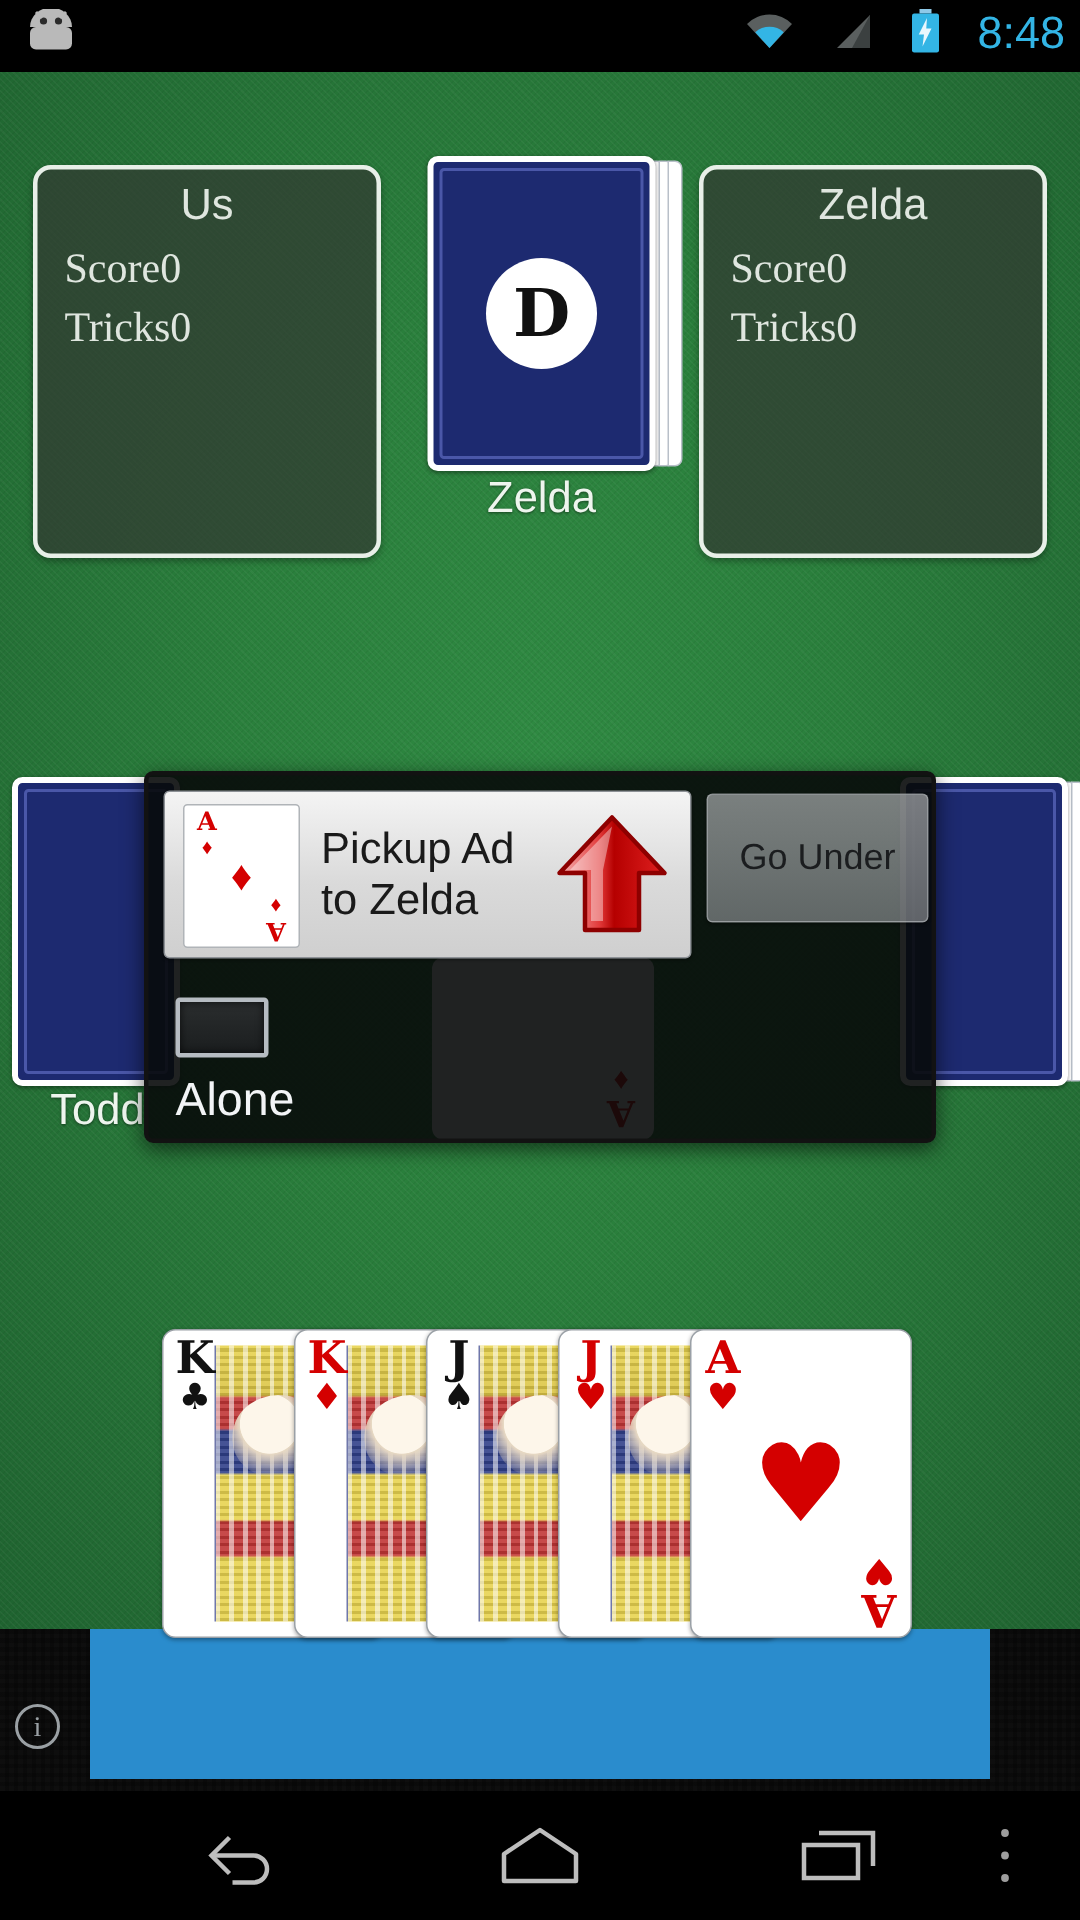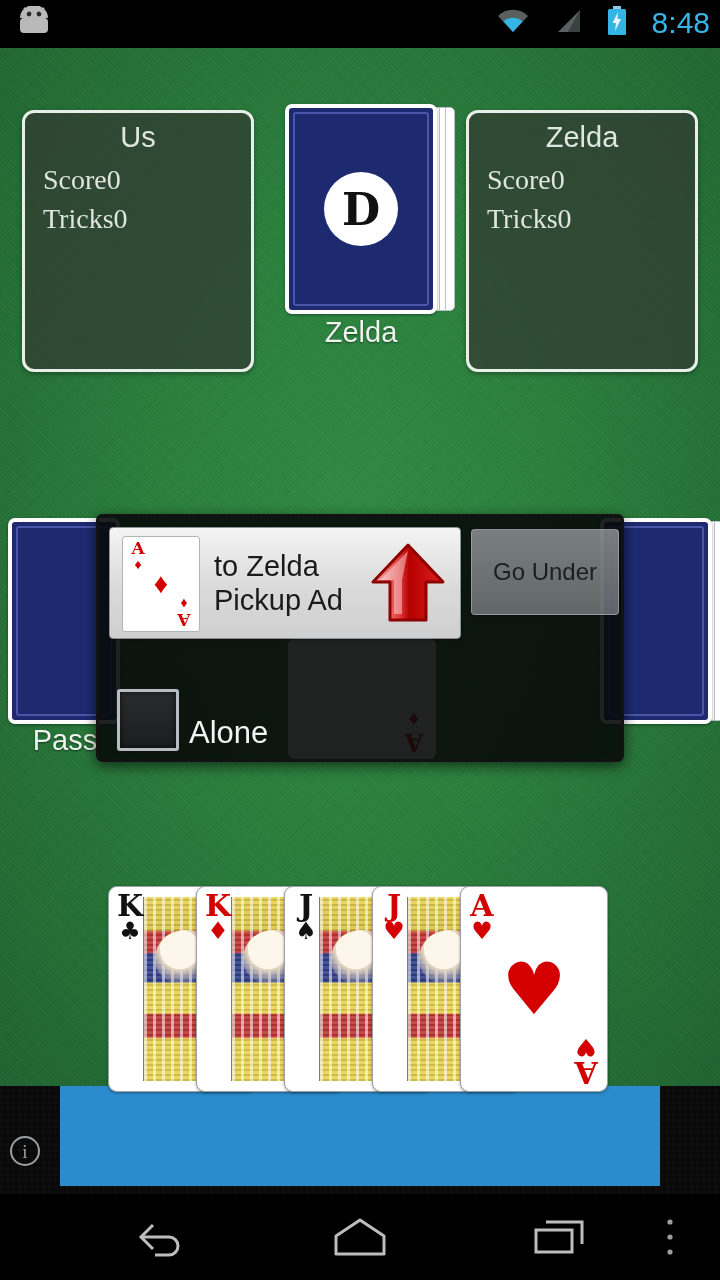--- a/index.html
+++ b/index.html
@@ -184,21 +184,21 @@
     left:372px; top:12px; width:148px; height:86px;
     background:linear-gradient(180deg, rgba(190,193,196,0.62) 0%, rgba(150,154,158,0.62) 100%);
     border:1px solid rgba(180,184,188,0.55);
     color:#1b1d1f; font-size:24px;
   }
   #btn-pass{
     left:372px; top:148px; width:148px; height:86px;
   }
   #alone-box{
     position:absolute; left:10px; top:148px; width:520px; height:86px;
-    display:flex; align-items:flex-end; gap:10px; padding-left:8px;
+    display:flex; align-items:flex-start; gap:10px; padding-left:8px;flex-direction:column;
   }
   #alone-check{
     width:62px; height:62px; border:3px solid #b6bcc2; border-radius:3px;
     background:linear-gradient(180deg,#2a2d2e 0%, #1b1e1f 100%);
     box-shadow:inset 0 0 6px rgba(0,0,0,0.7);
   }
   #alone-label{ color:#f2f4f6; font-size:31px; }
 
   
   #ad-zone{
@@ -305,21 +305,21 @@
       <div class="deck-edge" style="right:-18px;"></div>
       <div class="card-back">
         <div class="cb-logo">D</div>
       </div>
     </div>
     <div id="name-top" class="player-name">Zelda</div>
 
     <div id="left-deck" class="deck-wrap">
       <div class="card-back"></div>
     </div>
-    <div id="name-left" class="player-name">Pass</div>
+    <div id="name-left" class="player-name">Todd</div>
 
     <div id="right-deck" class="deck-wrap">
       <div class="deck-edge" style="right:-6px;"></div>
       <div class="deck-edge" style="right:-12px;"></div>
 
       <div class="card-back"></div>
     </div>
 
     <div id="kitty">
       <div class="pip-corner red" style="right:8px; bottom:6px; transform:rotate(180deg); width:28px;">
@@ -385,22 +385,22 @@
             <span style="display:block;font-size:17px;font-family:'DejaVu Serif',serif;font-weight:bold;line-height:17px;">A</span>
             <span style="display:block;font-size:14px;line-height:14px;">♦</span>
           </div>
           <div class="red" style="position:absolute;left:50%;top:50%;transform:translate(-50%,-50%);font-size:28px;line-height:28px;">♦</div>
           <div class="pip-corner red" style="right:5px; bottom:3px; width:20px; transform:rotate(180deg);">
             <span style="display:block;font-size:17px;font-family:'DejaVu Serif',serif;font-weight:bold;line-height:17px;">A</span>
             <span style="display:block;font-size:14px;line-height:14px;">♦</span>
           </div>
         </div>
         <div id="pickup-label">
+          <div>Pickup Ad</div>
           <div>to Zelda</div>
-          <div>Pickup Ad</div>
         </div>
         <div id="arrow-icon">
           <svg width="76" height="82" viewBox="0 0 76 82">
             <defs>
               <linearGradient id="arrGrad" x1="0" y1="0" x2="1" y2="0">
                 <stop offset="0%" stop-color="#f6b5b5"></stop>
                 <stop offset="38%" stop-color="#e23a3a"></stop>
                 <stop offset="52%" stop-color="#b50000"></stop>
                 <stop offset="100%" stop-color="#e02020"></stop>
               </linearGradient>

